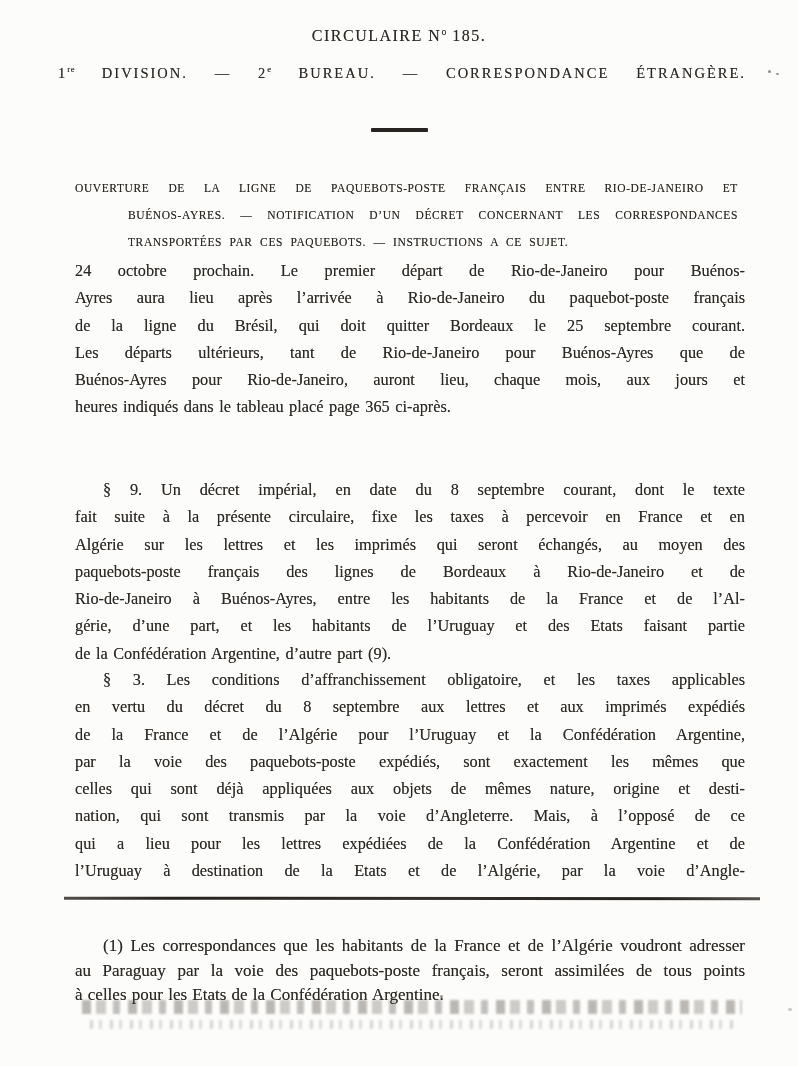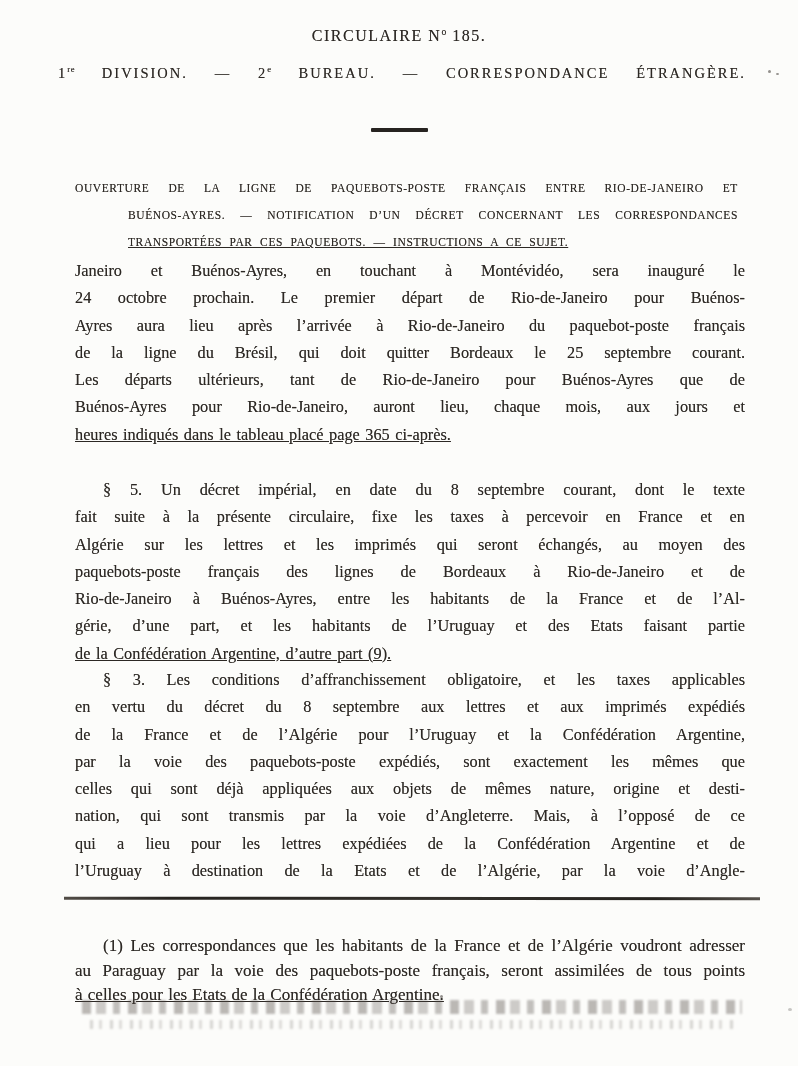--- a/index.html
+++ b/index.html
@@ -51,21 +51,21 @@
   
   .para {
     left: 75px; width: 670px;
     font-size: 16.3px; line-height: 27.3px; word-spacing: 1.5px;
   }
   #para1 { top: 257px; }
   #para2 { top: 476px; }
   #para3 { top: 666px; }
 
   .line { text-align: justify; text-align-last: justify; }
-  .line.last { text-align-last: left; text-decoration: underline; }
+  .line.last { text-align-last: left; }
   .line.indent { text-indent: 28px; }
 
   
   #rule {
     top: 897px; left: 64px; width: 696px; height: 2.5px;
     background: linear-gradient(90deg, #514c46, #26231f 15%, #33302b 55%, #26231f 85%, #55504a);
     transform: rotate(0.05deg);
   }
   #footnote {
     top: 934px; left: 75px; width: 670px;
@@ -107,31 +107,30 @@
 
 <div id="bar" class="abs"></div>
 
 <div id="subject" class="abs">
   <div class="line">OUVERTURE DE LA LIGNE DE PAQUEBOTS-POSTE FRANÇAIS ENTRE RIO-DE-JANEIRO ET</div>
   <div class="line indent">BUÉNOS-AYRES. — NOTIFICATION D’UN DÉCRET CONCERNANT LES CORRESPONDANCES</div>
   <div class="line indent last">TRANSPORTÉES PAR CES PAQUEBOTS. — INSTRUCTIONS A CE SUJET.</div>
 </div>
 
 <div id="para1" class="abs para">
-  <div class="line">Janeiro et Buénos-Ayres, en touchant à Montévidéo, sera inauguré le</div>
   <div class="line">24 octobre prochain. Le premier départ de Rio-de-Janeiro pour Buénos-</div>
   <div class="line">Ayres aura lieu après l’arrivée à Rio-de-Janeiro du paquebot-poste français</div>
   <div class="line">de la ligne du Brésil, qui doit quitter Bordeaux le 25 septembre courant.</div>
   <div class="line">Les départs ultérieurs, tant de Rio-de-Janeiro pour Buénos-Ayres que de</div>
   <div class="line">Buénos-Ayres pour Rio-de-Janeiro, auront lieu, chaque mois, aux jours et</div>
   <div class="line last">heures indiqués dans le tableau placé page 365 ci-après.</div>
 </div>
 
 <div id="para2" class="abs para">
-  <div class="line indent">§ 5. Un décret impérial, en date du 8 septembre courant, dont le texte</div>
+  <div class="line indent">§ 9. Un décret impérial, en date du 8 septembre courant, dont le texte</div>
   <div class="line">fait suite à la présente circulaire, fixe les taxes à percevoir en France et en</div>
   <div class="line">Algérie sur les lettres et les imprimés qui seront échangés, au moyen des</div>
   <div class="line">paquebots-poste français des lignes de Bordeaux à Rio-de-Janeiro et de</div>
   <div class="line">Rio-de-Janeiro à Buénos-Ayres, entre les habitants de la France et de l’Al-</div>
   <div class="line">gérie, d’une part, et les habitants de l’Uruguay et des Etats faisant partie</div>
   <div class="line last">de la Confédération Argentine, d’autre part (9).</div>
 </div>
 
 <div id="para3" class="abs para">
   <div class="line indent">§ 3. Les conditions d’affranchissement obligatoire, et les taxes applicables</div>

